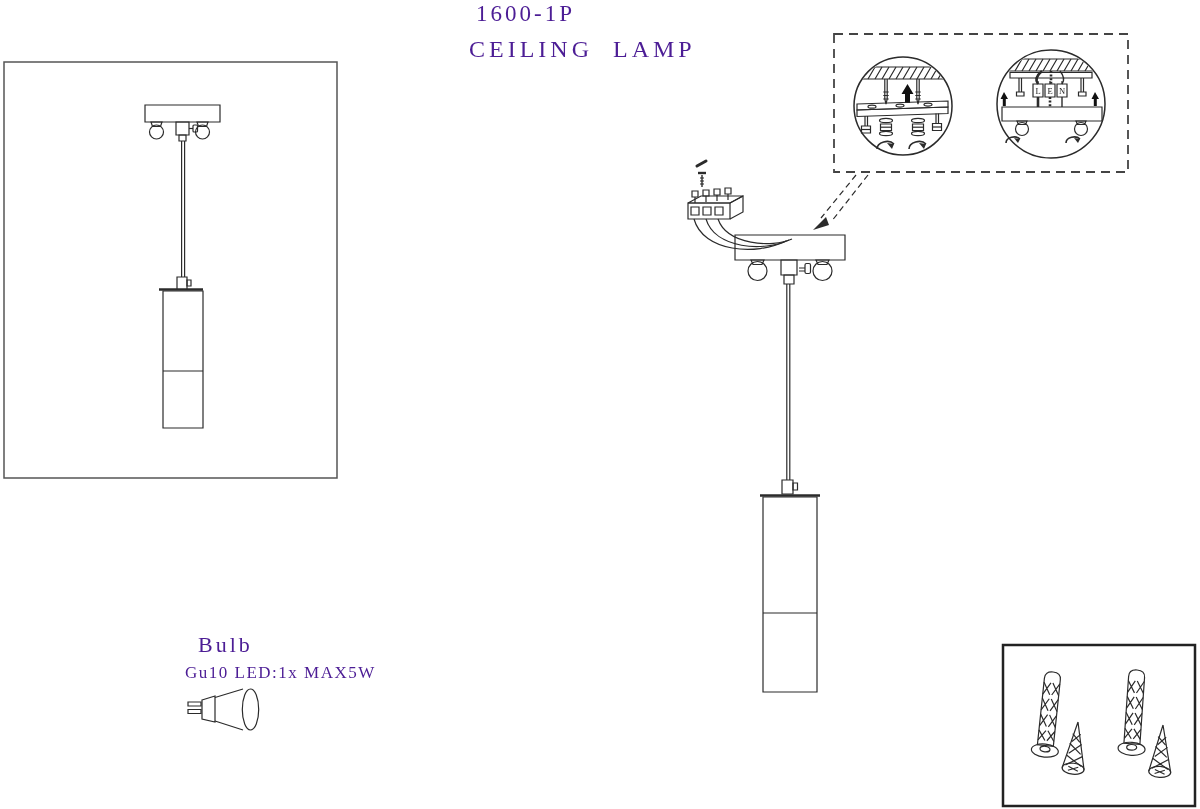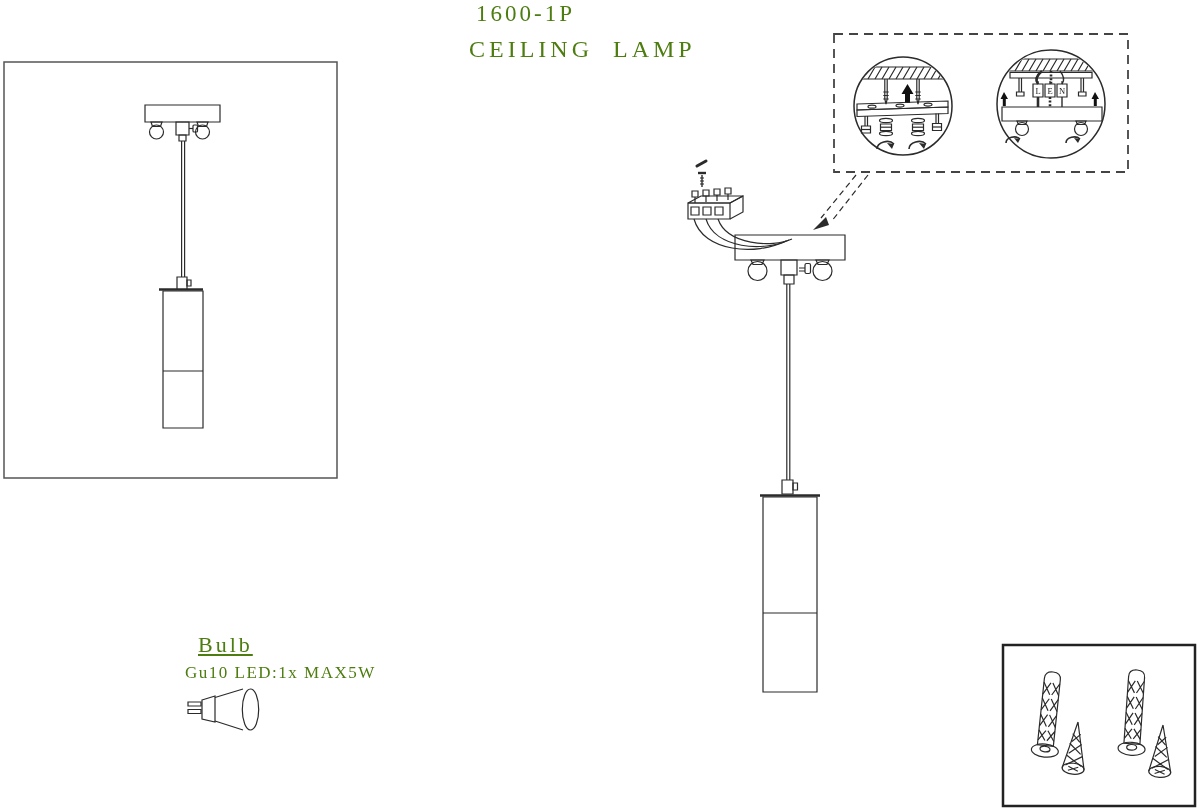--- a/index.html
+++ b/index.html
@@ -1,21 +1,21 @@
 <!DOCTYPE html>
 <html><head>
 <meta charset="utf-8">
 <style>
   html,body{margin:0;padding:0;background:#ffffff;}
   #page{position:relative;width:1200px;height:809px;background:#ffffff;overflow:hidden;
-        font-family:"Liberation Serif", serif;color:#4d7c0f;}
+        font-family:"Liberation Serif", serif;color:#4c1d95;}
   .abs{position:absolute;}
   #title-model{left:476px;top:1px;font-size:23px;letter-spacing:3px;white-space:pre;}
   #title-product{left:469px;top:36px;font-size:24px;letter-spacing:4px;white-space:pre;}
-  #bulb-heading{left:198px;top:632px;font-size:22px;letter-spacing:3px;white-space:pre;text-decoration:underline;}
+  #bulb-heading{left:198px;top:632px;font-size:22px;letter-spacing:3px;white-space:pre;}
   #bulb-spec{left:185px;top:663px;font-size:17px;letter-spacing:1.5px;white-space:pre;}
   svg{position:absolute;left:0;top:0;}
   svg *{vector-effect:non-scaling-stroke;}
 </style>
 </head>
 <body>
 
 <div id="page">
 
   <div class="abs" id="title-model">1600-1P</div>

